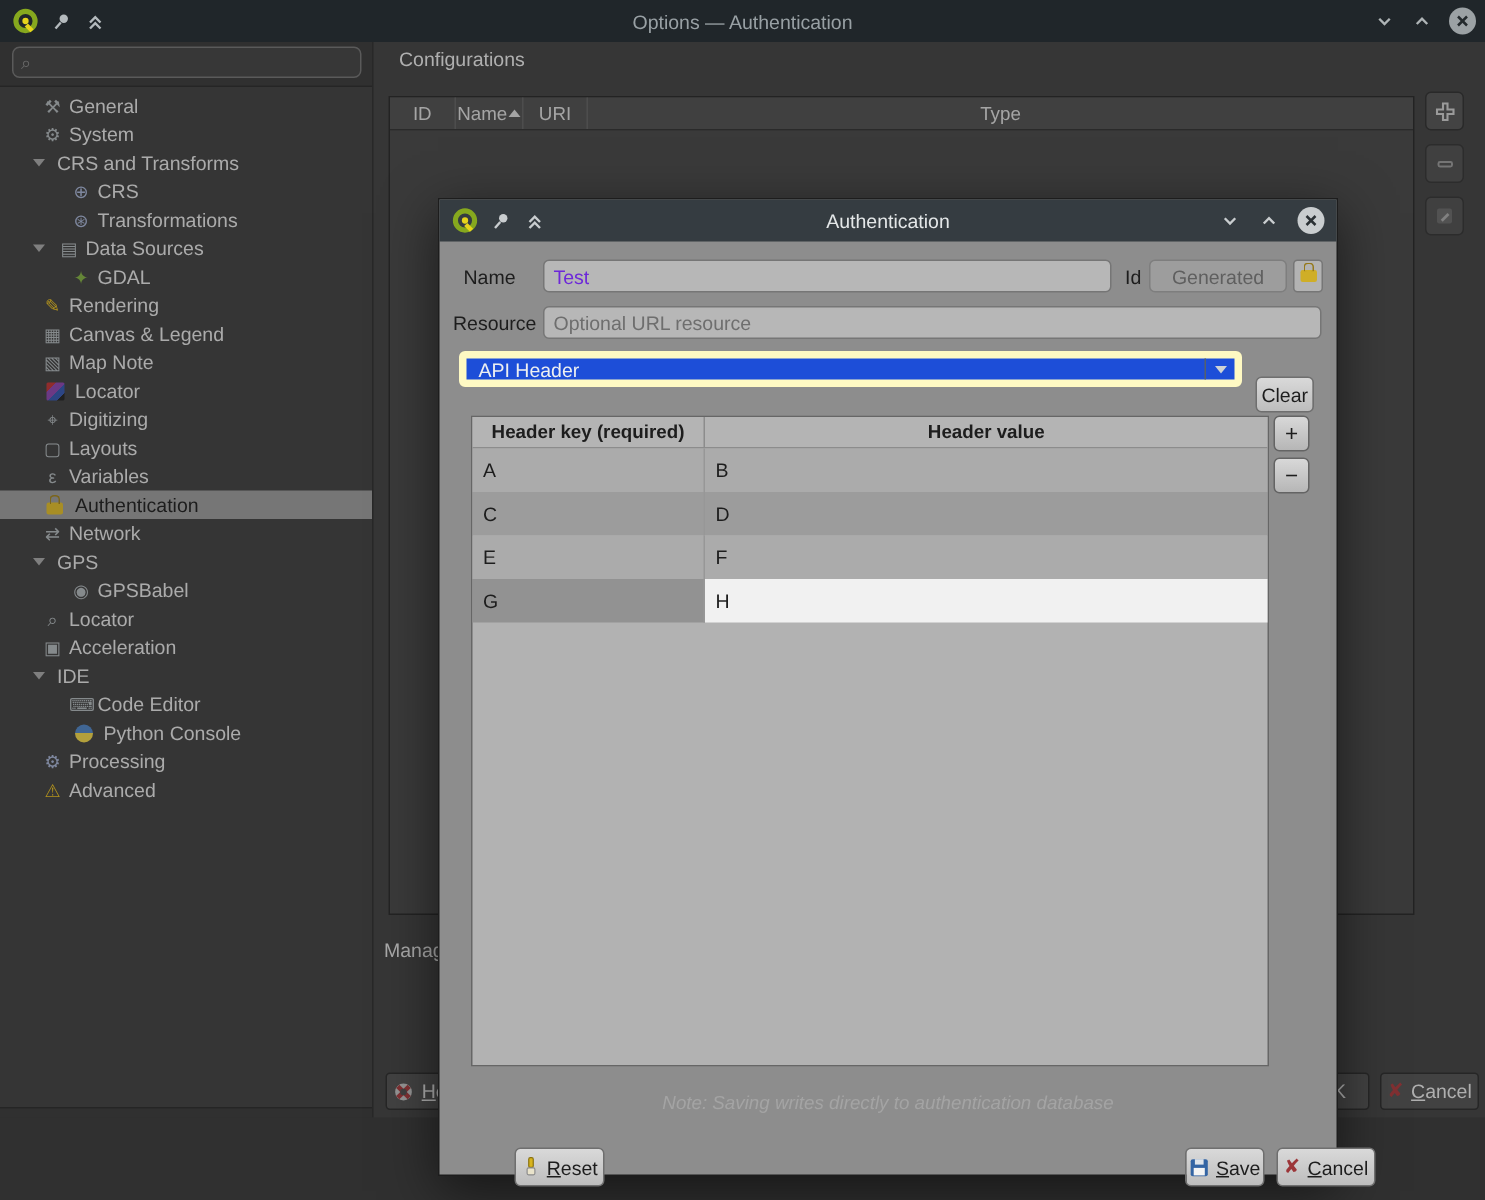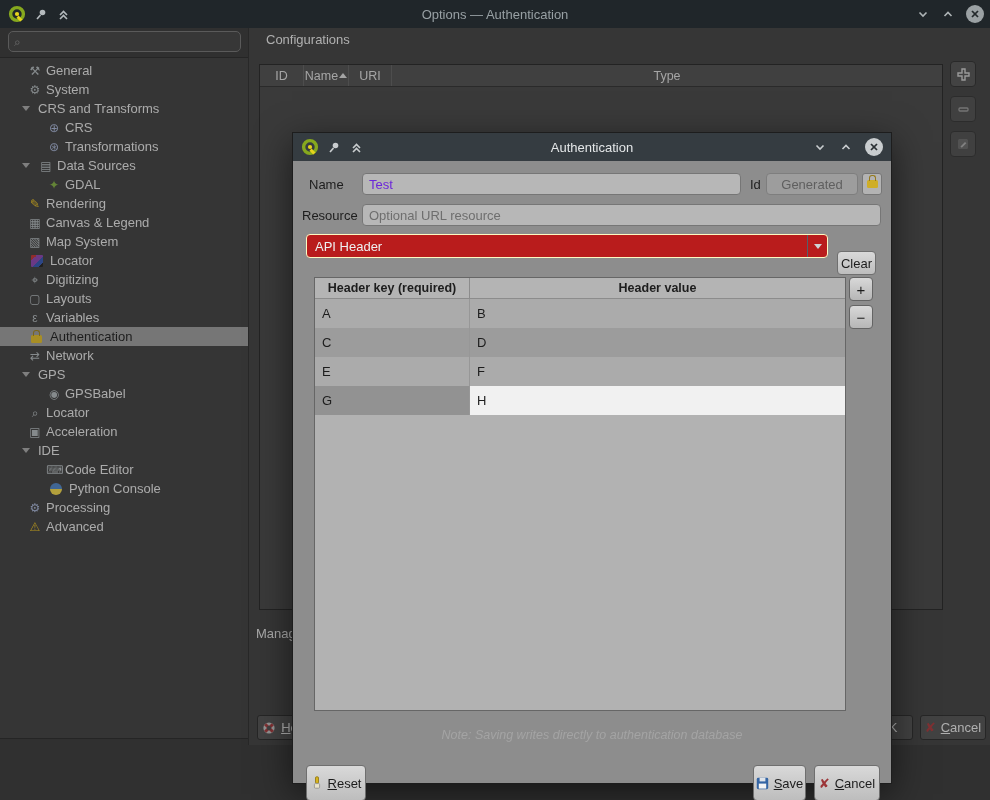--- a/index.html
+++ b/index.html
@@ -57,40 +57,40 @@
   .dlg-titlebar .tb-left{display:flex;align-items:center;gap:9px;padding-left:8px;}
   .dlg-titlebar .tb-right{position:absolute;right:8px;top:0;height:28px;display:flex;align-items:center;gap:12px;}
   .circle-close.light{background:#c9cdcf;}
 
   .flabel{position:absolute;color:#1d1d1d;font-size:13px;}
   .txtfield{position:absolute;height:22px;background:#b7b7b7;border:1px solid #767676;border-radius:4px;font-size:13px;color:#6d28d9;padding:0 6px;outline:none;}
   .txtfield::placeholder{color:#6e6e6e;}
   .genfield{position:absolute;height:22px;background:#9d9d9d;border:1px solid #7e7e7e;border-radius:4px;font-size:13px;color:#5f5f5f;display:flex;align-items:center;justify-content:center;}
   .lockbtn{position:absolute;width:20px;height:22px;background:#b3b3b3;border:1px solid #767676;border-radius:3px;display:flex;align-items:center;justify-content:center;}
   .lockbtn .lock-glyph{margin:0;}
-  .selectbox{position:absolute;height:24px;background:#b91c1c;border:1px solid #fef9c3;border-radius:4px;color:#eef0f1;font-size:13px;display:flex;align-items:center;padding-left:8px;}
+  .selectbox{position:absolute;height:24px;background:#1d4ed8;border:5px solid #fef9c3;border-radius:4px;color:#eef0f1;font-size:13px;display:flex;align-items:center;padding-left:8px;}
   .selectbox .arrowzone{position:absolute;right:0;top:0;height:100%;width:20px;border-left:1px solid #55606a;display:flex;align-items:center;justify-content:center;}
   .selectbox .arrowzone::after{content:'';width:0;height:0;border-left:4px solid transparent;border-right:4px solid transparent;border-top:5px solid #cfd3d5;}
   .ltbtn{background:linear-gradient(180deg,#d9d9d9,#bdbdbd);border:1px solid #6f6f6f;border-radius:4px;color:#1d1d1d;font-size:13px;display:flex;align-items:center;justify-content:center;gap:5px;}
 
   .hdr-table{position:absolute;left:21px;top:144px;width:532px;height:434px;background:#b2b2b2;border:1px solid #666;}
   .hdr-head{display:flex;height:21px;background:#b4b4b4;border-bottom:1px solid #8c8c8c;}
   .hdr-head .hc{display:flex;align-items:center;justify-content:center;font-size:12.5px;font-weight:bold;color:#1d1d1d;}
   .hc1{width:155px;border-right:1px solid #8c8c8c;}
   .hc2{flex:1;}
   .hrow{display:flex;height:29px;font-size:13px;color:#1d1d1d;}
   .hrow .cell{display:flex;align-items:center;padding-left:7px;}
   .hrow .k{width:155px;border-right:1px solid #979797;}
   .hrow .v{flex:1;}
   .row-a{background:#ababab;} .row-b{background:#9c9c9c;}
   .row-cur .k{background:#929292;}
   .row-cur .v{background:#f1f1f1;}
   .sqbtn{position:absolute;width:24px;height:24px;background:linear-gradient(180deg,#d8d8d8,#b6b6b6);border:1px solid #646464;border-radius:4px;color:#1d1d1d;font-size:15px;display:flex;align-items:center;justify-content:center;line-height:1;}
   .note{position:absolute;left:0;top:595px;width:100%;text-align:center;color:#a4a4a4;font-style:italic;font-size:12.5px;}
-  .dlgbtn{position:absolute;top:632px;height:36px;}
+  .dlgbtn{position:absolute;top:632px;height:26px;margin-left:37px;}
 
   svg{display:block;}
 </style>
 </head>
 <body>
 
 <div id="window">
 
   <div class="titlebar">
     <div class="tb-left">
@@ -173,21 +173,21 @@
       <div class="trow lvl0">
           <span class="ti yellow">✎</span>
           <span>Rendering</span>
         </div>
       <div class="trow lvl0">
           <span class="ti">▦</span>
           <span>Canvas &amp; Legend</span>
         </div>
       <div class="trow lvl0">
           <span class="ti">▧</span>
-          <span>Map System</span>
+          <span>Map Note</span>
         </div>
       <div class="trow lvl0" style="padding-left:29px;">
           <span class="swatch-colors"></span>
           <span>Locator</span>
         </div>
       <div class="trow lvl0">
           <span class="ti">⌖</span>
           <span>Digitizing</span>
         </div>
       <div class="trow lvl0">

